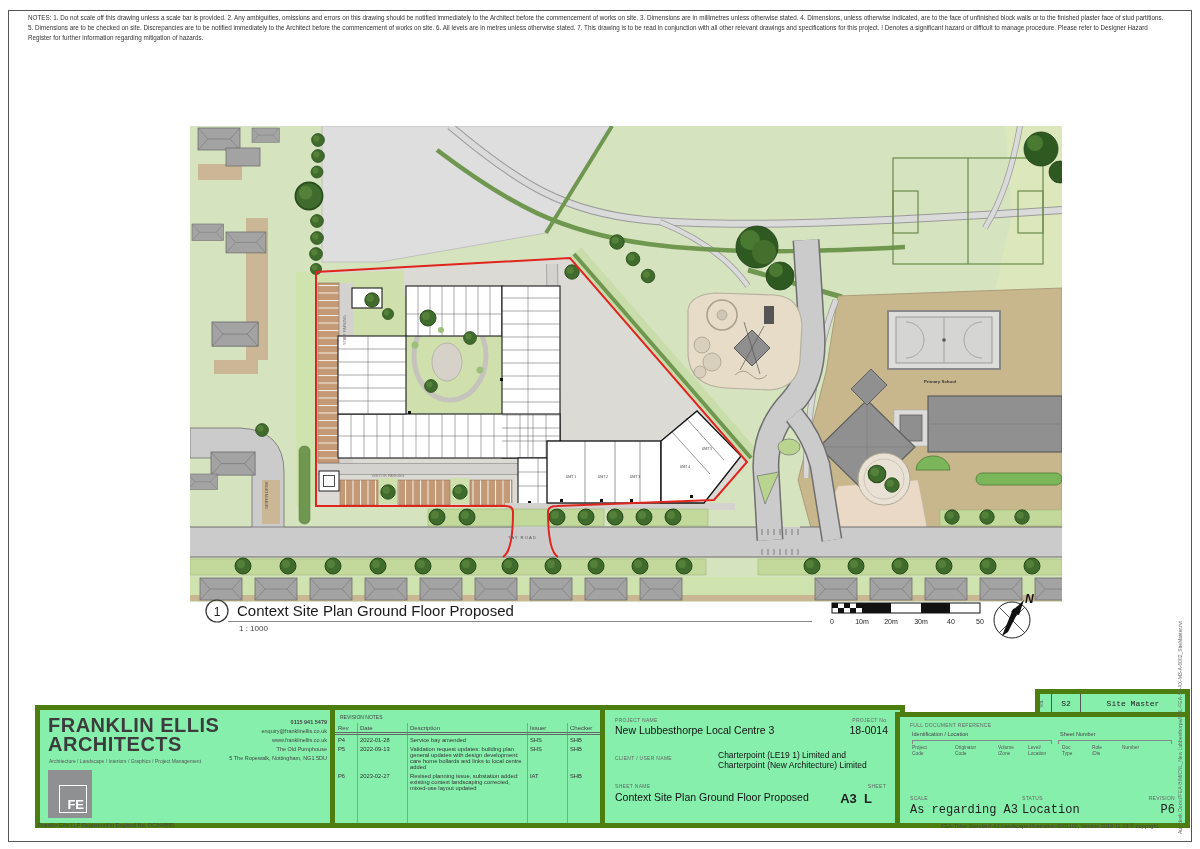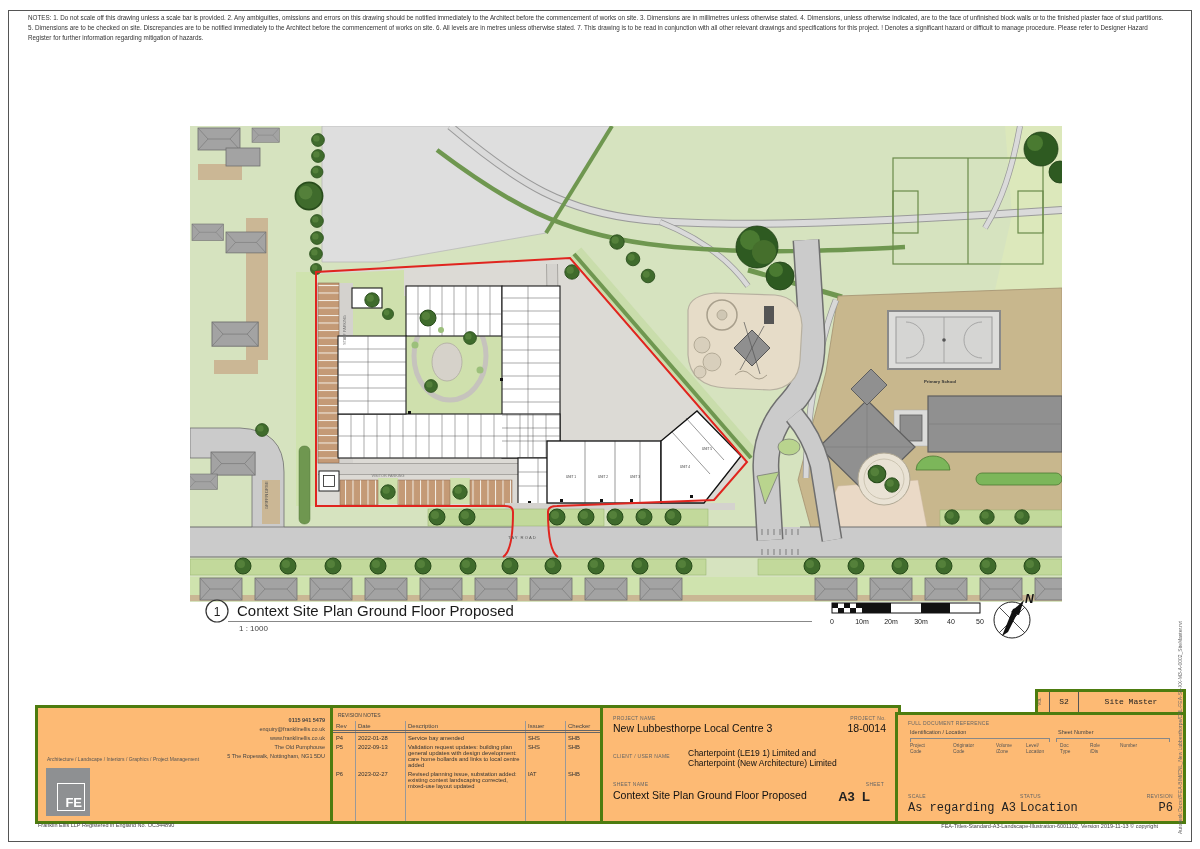--- a/index.html
+++ b/index.html
@@ -2,38 +2,38 @@
 <html><head>
 <meta charset="utf-8">
 <style>
   html,body{margin:0;padding:0;background:#e8e8e8;}
   .sheet{position:relative;width:1200px;height:849px;background:#ffffff;overflow:hidden;
          font-family:"Liberation Sans",sans-serif;color:#222;}
   .abs{position:absolute;}
   .frame{left:8px;top:10px;width:1182px;height:830px;border:1px solid #555;}
   .notes{left:28px;top:13px;width:1142px;font-size:6.3px;line-height:1.55;color:#333;}
   svg{position:absolute;left:0;top:0;font-family:"Liberation Sans",sans-serif;}
-  .box{position:absolute;border:3px solid #4d7c0f;background:#fdba74;}
+  .box{position:absolute;border:5px solid #4d7c0f;background:#86efac;}
   
   .fe-name{position:absolute;left:8px;top:6px;font-size:20px;font-weight:bold;line-height:.95;color:#3c3c3c;letter-spacing:.5px;}
   .fe-tag{position:absolute;left:9px;top:48px;font-size:5px;color:#555;}
   .fe-contact{position:absolute;right:8px;top:8px;text-align:right;font-size:5.5px;line-height:1.65;color:#444;}
   .fe-logo{position:absolute;left:8px;bottom:5px;width:44px;height:48px;background:#8e9092;}
   .fe-logo-in{position:absolute;right:5px;bottom:5px;width:26px;height:26px;border:1.5px solid #fff;}
   .fe-logo-txt{position:absolute;right:2px;bottom:0px;color:#fff;font-weight:bold;font-size:13px;}
   
   .rev-head{position:absolute;left:5px;top:4px;font-size:5px;color:#444;}
   .rev-grid{position:absolute;left:0;top:13px;width:100%;display:grid;grid-template-columns:22px 50px 120px 40px auto;font-size:5.8px;color:#333;}
   .rev-grid>div{padding:2px 3px 1px 3px;}
   .rev-hdr{border-bottom:3px double #666;font-size:6px;color:#444;}
   .rev-line{position:absolute;top:13px;bottom:0;width:1px;background:#999;}
   
   .lbl{font-size:5px;color:#666;letter-spacing:.3px;}
   .val-lg{font-size:10.5px;color:#111;}
-  .val-md{font-size:8.5px;color:#111;}
+  .val-md{font-size:8.5px;color:#111;margin-left:28px;}
   
   .mono{font-family:"Liberation Mono",monospace;}
   .pre{white-space:pre-line;}
   .colLbl{position:absolute;font-size:4.8px;color:#555;line-height:1.15;}
   .brkt{position:absolute;border-top:1px solid #888;height:3px;border-left:1px solid #888;border-right:1px solid #888;}
   .sideText{position:absolute;left:1183px;top:828px;transform-origin:0 100%;transform:rotate(-90deg);
             font-size:5px;color:#666;white-space:nowrap;}
   .footL{position:absolute;left:38px;top:822px;font-size:5.5px;color:#444;}
   .footR{position:absolute;right:42px;top:823px;font-size:5.5px;color:#444;}
 </style>
@@ -378,20 +378,24 @@
     <g>
       <circle cx="1012" cy="620" r="18" fill="none" stroke="#222" stroke-width="1"></circle>
       <path d="M999,633 L1025,607 M999,607 L1025,633" stroke="#222" stroke-width="0.8"></path>
       <polygon points="1002,636 1008,632 1021,606 1013,609" fill="#111"></polygon>
       <polygon points="1024,600 1011,612 1019,615" fill="#111"></polygon>
       <text x="1025" y="603" font-size="12" font-weight="bold" font-style="italic" fill="#111">N</text>
     </g>
   </svg>
 
   <div class="box" style="left:35px;top:705px;width:295px;height:113px">
+    <div class="fe-name">
+      <div>FRANKLIN ELLIS</div>
+      <div>ARCHITECTS</div>
+    </div>
     <div class="fe-tag">Architecture / Landscape / Interiors / Graphics / Project Management</div>
     <div class="fe-contact">
       <div style="font-weight:bold">0115 941 5479</div>
       <div>enquiry@franklinellis.co.uk</div>
       <div>www.franklinellis.co.uk</div>
       <div>The Old Pumphouse</div>
       <div>5 The Ropewalk, Nottingham, NG1 5DU</div>
     </div>
     <div class="fe-logo">
       <div class="fe-logo-in">

